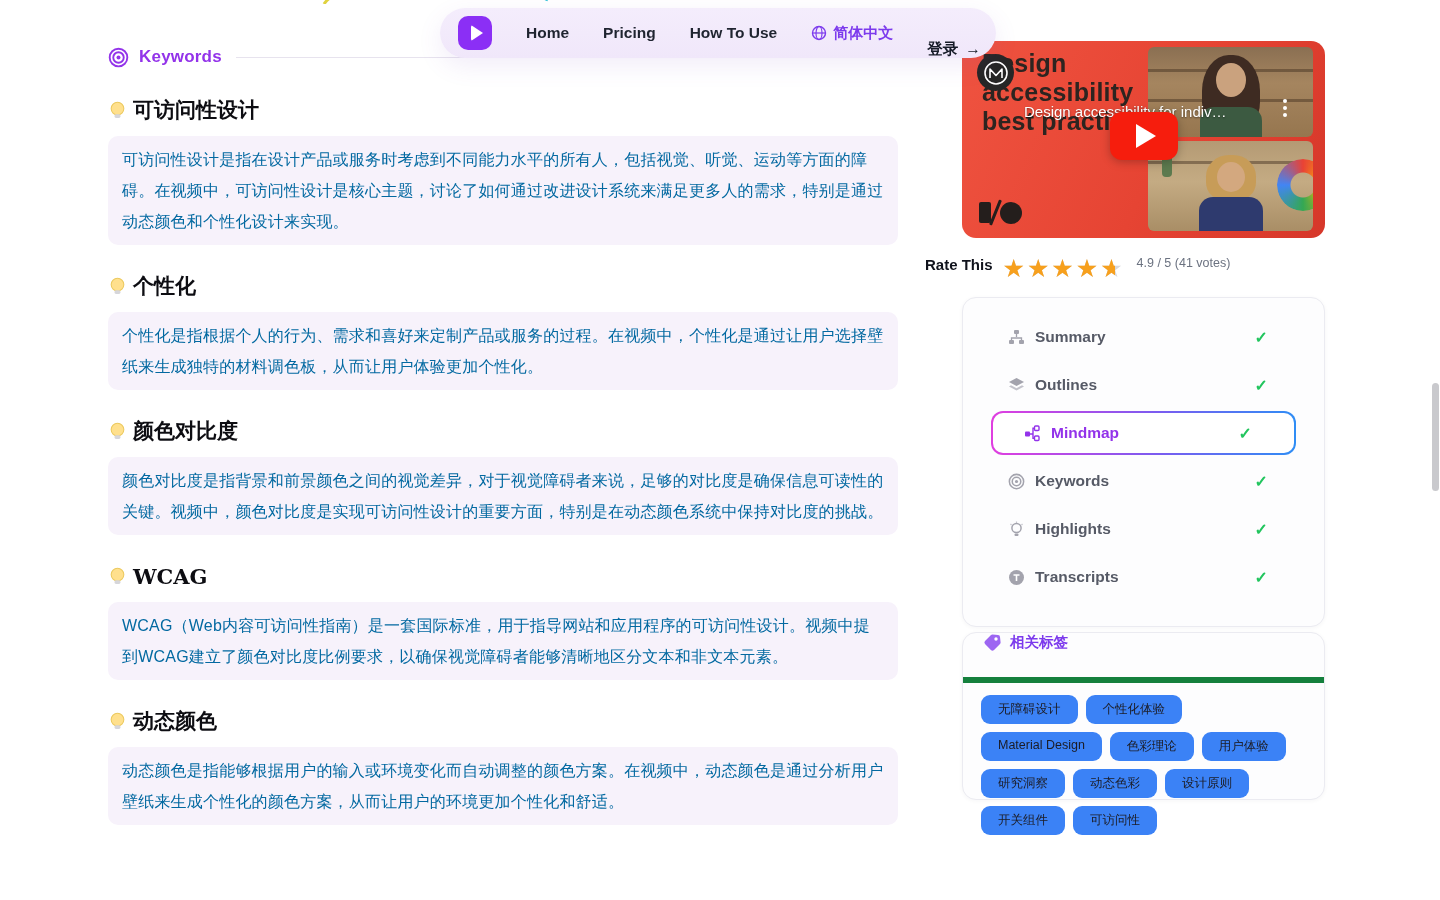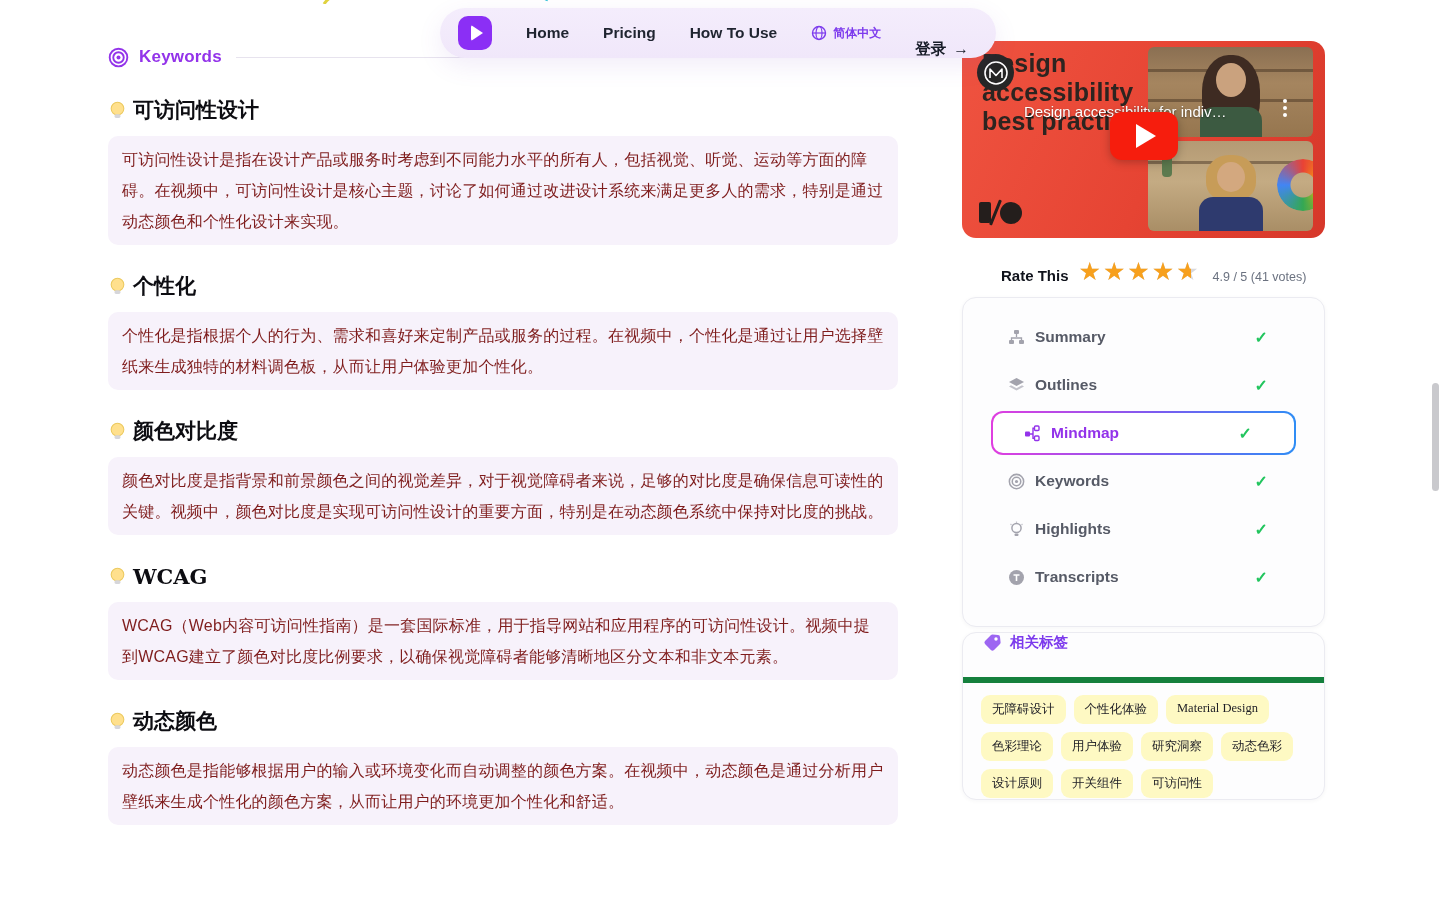--- a/index.html
+++ b/index.html
@@ -13,38 +13,38 @@
   
   .nav { position:absolute; left:440px; top:8px; width:556px; height:50px;
          background:linear-gradient(180deg,#f4edfc,#f0e7fa); border-radius:26px;
          display:flex; align-items:center; padding:0 26px 0 18px; gap:34px;
          box-shadow:0 8px 24px rgba(130,80,200,0.10); z-index:30; }
   .nav-logo { width:34px; height:34px; border-radius:10px; background:#8b2ff5;
               display:flex; align-items:center; justify-content:center; flex:0 0 auto; }
   .nav-logo .tri { width:0; height:0; border-left:12px solid #fff; border-top:8px solid transparent;
                    border-bottom:8px solid transparent; margin-left:3px; border-radius:2px; }
   .nav-link { font-size:15.5px; font-weight:700; color:#1f2430; cursor:pointer; white-space:nowrap; }
-  .nav-lang { display:flex; align-items:center; gap:6px; color:#7c3aed; font-size:12px;
+  .nav-lang { display:flex; align-items:center; gap:6px; color:#7c3aed; font-size:15px;
               font-weight:700; cursor:pointer; white-space:nowrap; }
   .nav-login { display:flex; align-items:center; gap:7px; font-size:15.5px; font-weight:700;
                color:#171c28; cursor:pointer; white-space:nowrap;margin-top:32px; }
 
   
   .left-col { position:absolute; left:108px; top:45px; width:790px; }
   .kw-header { display:flex; align-items:center; gap:10px; height:24px; }
   .kw-title { color:#9333ea; font-size:17px; font-weight:700; letter-spacing:.2px; }
   .kw-rule { flex:1; height:1px; background:#e7e3ee; margin-left:4px; }
 
   .sec-title { display:flex; align-items:center; gap:6px; height:28px;
                margin-top:27px; margin-bottom:12px;
                font-family:"DejaVu Serif","Liberation Serif",serif;
                font-size:21px; font-weight:700; color:#0d0d12; }
   .sec-title:first-of-type { margin-top:52px; }
   .para-box { background:#f7f2fb; border-radius:10px; padding:8px 14px;
-              font-size:16px; line-height:31px; color:#7f1d1d; letter-spacing:.2px; }
+              font-size:16px; line-height:31px; color:#0369a1; letter-spacing:.2px; }
 
   
   .video { position:absolute; left:962px; top:41px; width:363px; height:197px;
            border-radius:14px; overflow:hidden; cursor:pointer;
            background:linear-gradient(115deg,#ef5340 0%, #e64433 55%, #d6372a 100%); }
   .thumb-text { position:absolute; left:20px; top:8px; line-height:29px;
                 font-size:25px; font-weight:700; color:#2d2420; letter-spacing:.2px; }
   .m-logo { position:absolute; left:15px; top:13px; width:37px; height:37px; border-radius:50%;
             background:#262626; display:flex; align-items:center; justify-content:center; z-index:3; }
   .yt-title { position:absolute; left:62px; top:62px; width:205px; color:#ffffff; font-size:15px;
@@ -68,22 +68,22 @@
   .torso { position:absolute; left:50%; transform:translateX(-50%); border-radius:14px 14px 0 0; }
   .wheel { position:absolute; right:-16px; top:18px; width:52px; height:52px; border-radius:50%;
            background:conic-gradient(#e94235,#fabb05,#34a853,#4285f4,#e94235);
            -webkit-mask:radial-gradient(circle, transparent 0 12px, #000 13px); 
            mask:radial-gradient(circle, transparent 0 12px, #000 13px); }
   .io-logo { position:absolute; left:17px; top:158px; display:flex; align-items:center; gap:3px; z-index:3; }
   .io-bar { width:12px; height:21px; background:#241e1c; border-radius:2px; }
   .io-slash { width:3px; height:27px; background:#241e1c; transform:rotate(22deg); border-radius:1px; }
   .io-dot { width:22px; height:22px; background:#241e1c; border-radius:50%; }
 
-  .rate-row { position:absolute; left:1001px; top:256px; width:364px; height:28px;
-              display:flex; align-items:flex-end; gap:10px; }
+  .rate-row { position:absolute; left:925px; top:256px; width:364px; height:28px;
+              display:flex; align-items:flex-start; gap:10px; }
   .rate-label { font-size:15px; font-weight:700; color:#101categ622; color:#10131c; }
   .stars { position:relative; font-size:25px; line-height:25px; letter-spacing:2px;
            color:#d8d8dc; cursor:pointer; white-space:nowrap; }
   .stars-fill { position:absolute; left:0; top:0; overflow:hidden; color:#f7a01d; white-space:nowrap; }
   .rate-votes { font-size:12.5px; color:#6b7280; margin-left:2px; }
 
   .menu-card { position:absolute; left:962px; top:297px; width:363px; height:330px;
                background:#fdfdfe; border:1px solid #ebebf1; border-radius:14px;
                box-shadow:0 1px 4px rgba(20,20,40,.04); padding:15px 12px; }
   .menu-item { position:relative; height:48px; display:flex; align-items:center; padding:0 16px 0 32px;
@@ -97,22 +97,22 @@
                       border:2px solid transparent; border-radius:12px; }
   .menu-item.active .menu-label { color:#9333ea; font-weight:700; }
 
   .tags-card { position:absolute; left:962px; top:632px; width:363px; height:168px;
                background:#fdfdfe; border:1px solid #ebebf1; border-radius:14px;
                box-shadow:0 1px 4px rgba(20,20,40,.04); }
   .tags-head { display:flex; gap:8px; height:50px; padding:0 20px;
                border-bottom:6px solid #15803d; }
   .tags-title { color:#7c3aed; font-size:14.5px; font-weight:700; }
   .tags-body { display:flex; flex-wrap:wrap; gap:8px 8px; padding:12px 18px; }
-  .tag-pill { background:#fef9c3; color:#1c1c24; font-size:12.5px; padding:6px 11px;
-              border-radius:9px; cursor:pointer; white-space:nowrap;font-family:Liberation Serif, serif; }
+  .tag-pill { background:#3b82f6; color:#1c1c24; font-size:12.5px; padding:6px 17px;
+              border-radius:9px; cursor:pointer; white-space:nowrap; }
 
   .scroll-thumb { position:absolute; right:1px; top:383px; width:7px; height:108px;
                   background:#c9c9cd; border-radius:4px; }
 </style>
 </head>
 <body>
 
 <div class="page">
 
   <div class="top-fragment">

